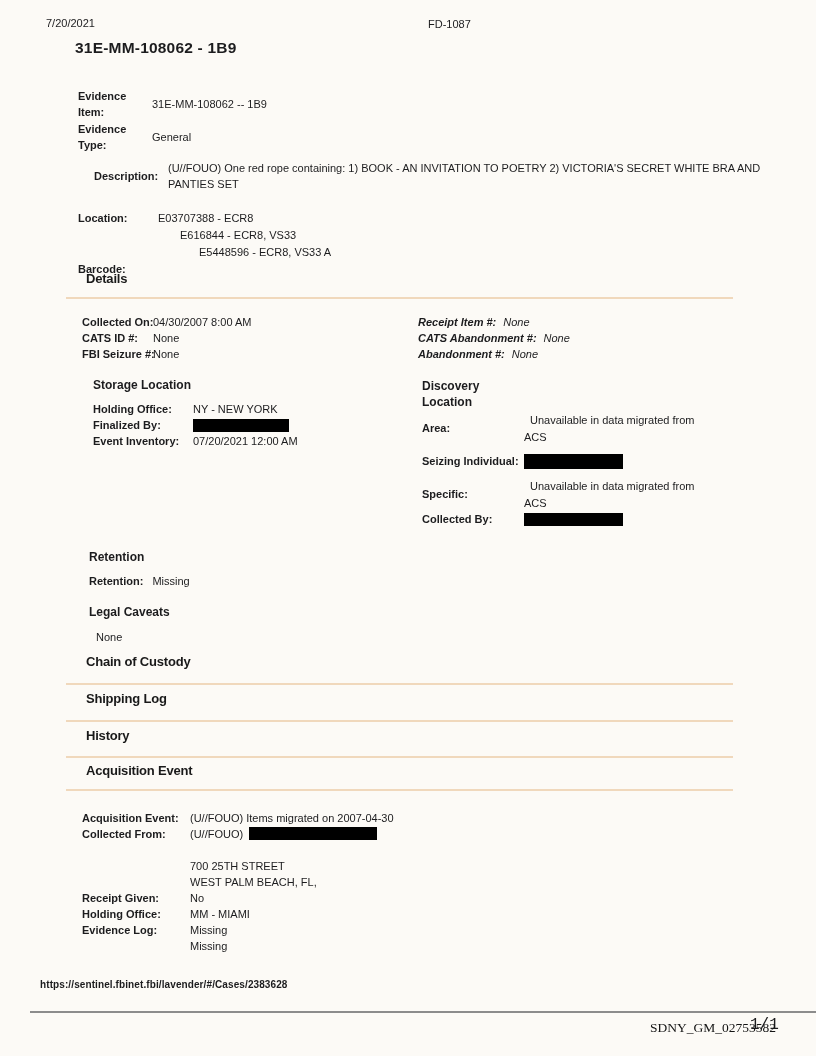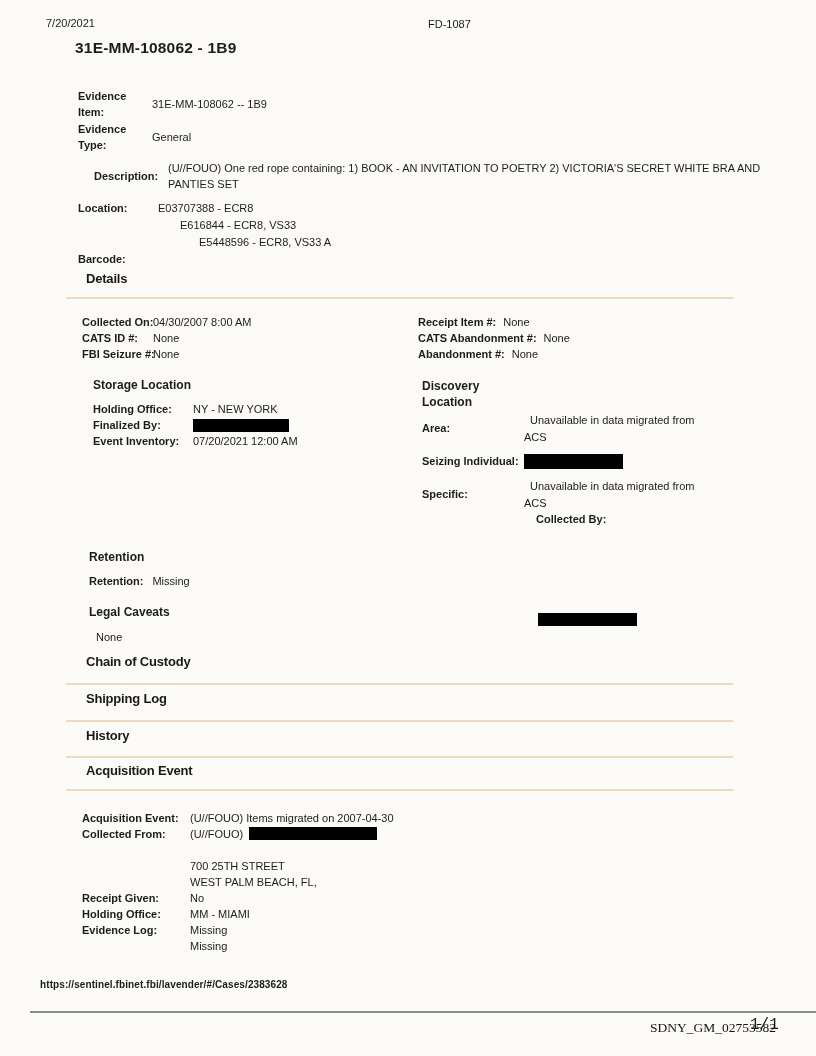--- a/index.html
+++ b/index.html
@@ -21,51 +21,51 @@
   .form-number{left:428px;top:18px;}
   .page-title{left:75px;top:39px;font-size:15.5px;font-weight:bold;letter-spacing:.2px;}
   
   .top-info{left:78px;top:87px;width:666px;}
   .row{display:flex;line-height:16px;}
   .row .lbl{width:74px;flex:0 0 74px;font-weight:bold;}
   .row .val{flex:1;}
   .row.center{align-items:center;}
   .row.min33{min-height:33px;}
   .desc-row{margin-top:6px;margin-left:16px;}
-  .loc-row{margin-top:8px;}
+  .loc-row{margin-top:18px;}
   .loc-lines div{line-height:17px;}
   .loc-1{padding-left:6px;}
   .loc-2{padding-left:28px;}
   .loc-3{padding-left:47px;}
   .barcode-row{margin-top:0px;line-height:17px;}
   
   .section-heading{font-size:13px;font-weight:bold;letter-spacing:-.2px;color:#191919;}
   .rule{left:66px;width:667px;height:2px;background:#f0d8bc;}
   
   .kv{display:flex;line-height:16px;}
   .details-left{left:82px;top:314px;}
   .details-left .lbl{width:71px;flex:0 0 71px;font-weight:bold;white-space:nowrap;}
   .details-right{left:418px;top:314px;}
-  .inline-kv{line-height:16px;}
+  .inline-kv{line-height:16px;font-style:italic;}
   .inline-kv .lbl{font-weight:bold;}
   .inline-kv .v{margin-left:7px;}
   .group-heading{font-size:12px;font-weight:bold;}
   .storage{left:93px;top:378px;}
   .storage .rows{margin-top:9px;}
   .storage .lbl{width:100px;flex:0 0 100px;font-weight:bold;}
   .discovery{left:422px;top:378px;width:330px;}
   .discovery .group-heading{width:80px;line-height:16px;}
   .disc-row{display:flex;line-height:16.5px;}
   .disc-row .lbl{width:102px;flex:0 0 102px;font-weight:bold;}
   .disc-row .val{width:192px;text-indent:6px;}
   .disc-row.center{align-items:center;}
   .area-row{margin-top:2px;min-height:33px;}
   .seizing-row{min-height:33px;}
   .specific-row{min-height:33px;}
-  .collected-by-row{min-height:16px;flex-direction:column;}
+  .collected-by-row{min-height:16px;}
   
   .redaction{background:#000;}
   .red-finalized{width:96px;height:13px;}
   .red-seizing{width:99px;height:15px;}
   .red-collected-by{width:99px;height:13px;}
   .red-collected-from{display:inline-block;width:128px;height:13px;vertical-align:-2px;margin-left:6px;}
   
   .retention-heading{left:89px;top:550px;}
   .retention-row{left:89px;top:575px;}
   .legal-heading{left:89px;top:605px;}

